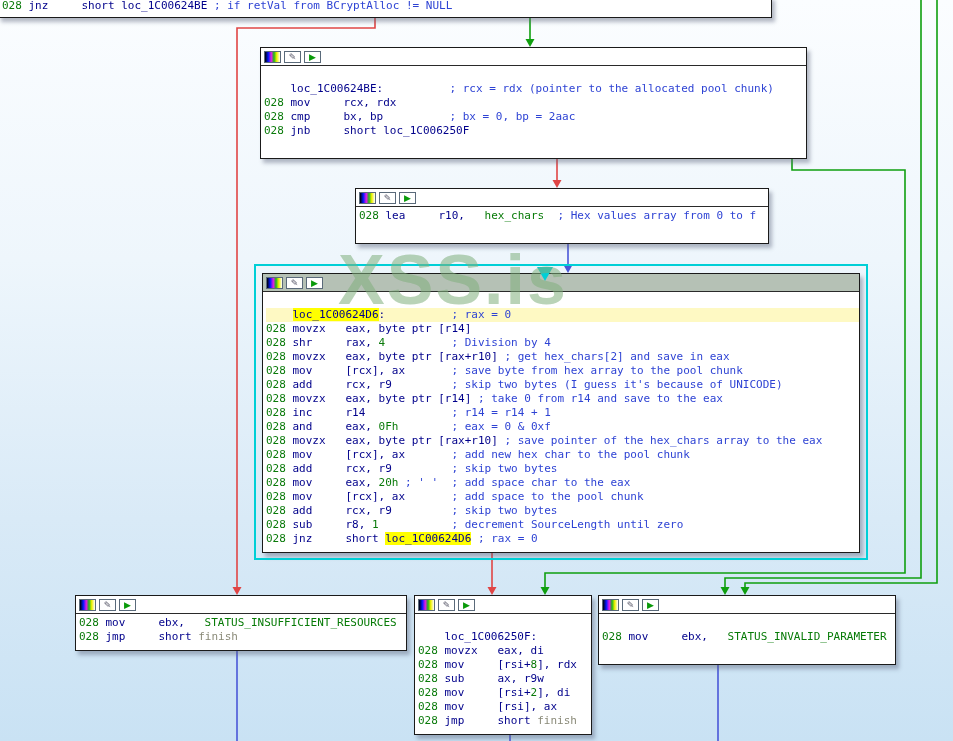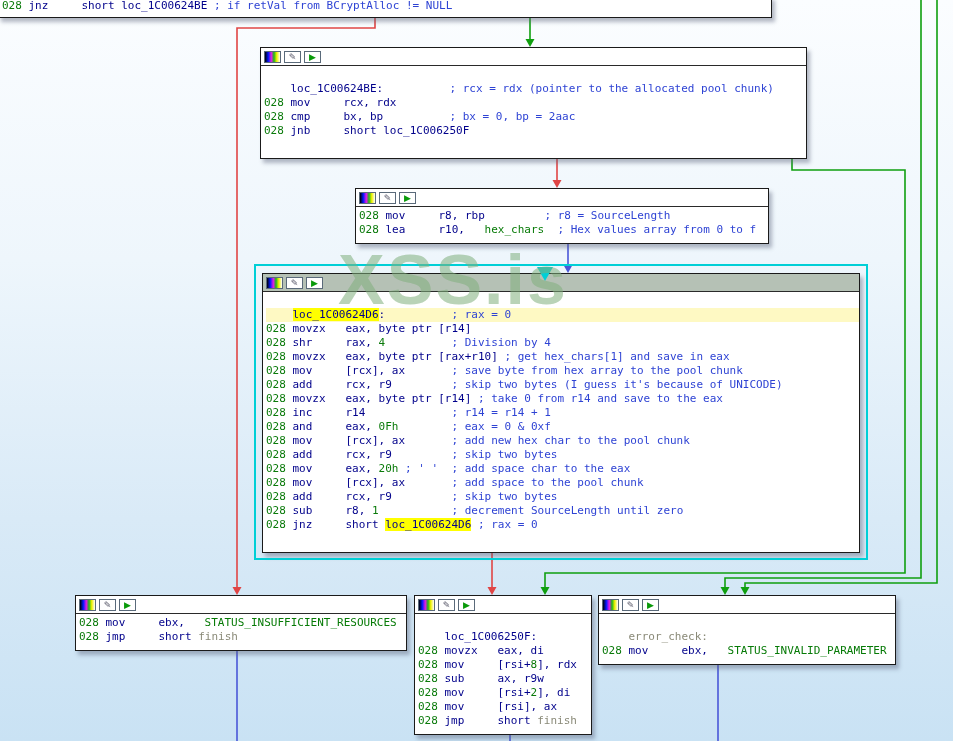--- a/index.html
+++ b/index.html
@@ -77,41 +77,41 @@
         <div class="cline"><span class="tk-p">028 </span><span class="tk-i">jnb     short loc_1C006250F</span></div>
       </div>
     </div>
     <div class="node" style="left: 355px; top: 188px; width: 412px; height: 54px;">
       <div class="titlebar">
         <span class="nicon nicon0"></span>
         <span class="nicon nicon1">✎</span>
         <span class="nicon nicon2">▶</span>
       </div>
       <div class="nbody">
-        <div class="cline"><span class="tk-p">028 </span><span class="tk-i">mov     r8, rbp         </span><span class="tk-c">; r8 = SourceLength</span></div>
         <div class="cline"><span class="tk-p">028 </span><span class="tk-i">lea     r10, </span><span class="tk-e">hex_chars</span><span class="tk-i">  </span><span class="tk-c">; Hex values array from 0 to f</span></div>
       </div>
     </div>
     <div class="node selected" style="left: 262px; top: 273px; width: 596px; height: 278px;">
       <div class="titlebar">
         <span class="nicon nicon0"></span>
         <span class="nicon nicon1">✎</span>
         <span class="nicon nicon2">▶</span>
       </div>
       <div class="nbody">
         <div class="cline"></div>
         <div class="cline bg"><span class="tk-i">    </span><span class="tk-hl">loc_1C00624D6</span><span class="tk-i">:          </span><span class="tk-c">; rax = 0</span></div>
         <div class="cline"><span class="tk-p">028 </span><span class="tk-i">movzx   eax, byte ptr [r14]</span></div>
         <div class="cline"><span class="tk-p">028 </span><span class="tk-i">shr     rax, </span><span class="tk-n">4</span><span class="tk-i">          </span><span class="tk-c">; Division by 4</span></div>
-        <div class="cline"><span class="tk-p">028 </span><span class="tk-i">movzx   eax, byte ptr [rax+r10] </span><span class="tk-c">; get hex_chars[1] and save in eax</span></div>
+        <div class="cline"><span class="tk-p">028 </span><span class="tk-i">movzx   eax, byte ptr [rax+r10] </span><span class="tk-c">; get hex_chars[2] and save in eax</span></div>
         <div class="cline"><span class="tk-p">028 </span><span class="tk-i">mov     [rcx], ax       </span><span class="tk-c">; save byte from hex array to the pool chunk</span></div>
         <div class="cline"><span class="tk-p">028 </span><span class="tk-i">add     rcx, r9         </span><span class="tk-c">; skip two bytes (I guess it's because of UNICODE)</span></div>
         <div class="cline"><span class="tk-p">028 </span><span class="tk-i">movzx   eax, byte ptr [r14] </span><span class="tk-c">; take 0 from r14 and save to the eax</span></div>
         <div class="cline"><span class="tk-p">028 </span><span class="tk-i">inc     r14             </span><span class="tk-c">; r14 = r14 + 1</span></div>
         <div class="cline"><span class="tk-p">028 </span><span class="tk-i">and     eax, </span><span class="tk-n">0Fh</span><span class="tk-i">        </span><span class="tk-c">; eax = 0 &amp; 0xf</span></div>
+        <div class="cline"><span class="tk-p">028 </span><span class="tk-i">movzx   eax, byte ptr [rax+r10] </span><span class="tk-c">; save pointer of the hex_chars array to the eax</span></div>
         <div class="cline"><span class="tk-p">028 </span><span class="tk-i">mov     [rcx], ax       </span><span class="tk-c">; add new hex char to the pool chunk</span></div>
         <div class="cline"><span class="tk-p">028 </span><span class="tk-i">add     rcx, r9         </span><span class="tk-c">; skip two bytes</span></div>
         <div class="cline"><span class="tk-p">028 </span><span class="tk-i">mov     eax, </span><span class="tk-n">20h</span><span class="tk-i"> </span><span class="tk-c">; ' '</span><span class="tk-i">  </span><span class="tk-c">; add space char to the eax</span></div>
         <div class="cline"><span class="tk-p">028 </span><span class="tk-i">mov     [rcx], ax       </span><span class="tk-c">; add space to the pool chunk</span></div>
         <div class="cline"><span class="tk-p">028 </span><span class="tk-i">add     rcx, r9         </span><span class="tk-c">; skip two bytes</span></div>
         <div class="cline"><span class="tk-p">028 </span><span class="tk-i">sub     r8, </span><span class="tk-n">1</span><span class="tk-i">           </span><span class="tk-c">; decrement SourceLength until zero</span></div>
         <div class="cline"><span class="tk-p">028 </span><span class="tk-i">jnz     short </span><span class="tk-hl">loc_1C00624D6</span><span class="tk-i"> </span><span class="tk-c">; rax = 0</span></div>
       </div>
     </div>
     <div class="node" style="left: 75px; top: 595px; width: 330px; height: 54px;">
@@ -143,21 +143,20 @@
       </div>
     </div>
     <div class="node" style="left: 598px; top: 595px; width: 296px; height: 68px;">
       <div class="titlebar">
         <span class="nicon nicon0"></span>
         <span class="nicon nicon1">✎</span>
         <span class="nicon nicon2">▶</span>
       </div>
       <div class="nbody">
         <div class="cline"></div>
-        <div class="cline"><span class="tk-i">    </span><span class="tk-g">error_check:</span></div>
         <div class="cline"><span class="tk-p">028 </span><span class="tk-i">mov     ebx, </span><span class="tk-e">STATUS_INVALID_PARAMETER</span></div>
       </div>
     </div>
     <svg id="overlay" class="layer">
       <rect x="255" y="265" width="612" height="294" fill="none" stroke="#00cfd6" stroke-width="2"></rect>
       <polygon points="545,281 537,267 553,267" fill="#00cfd6"></polygon>
     </svg>
   <div id="watermark">XSS.is</div>
 </div>
 

